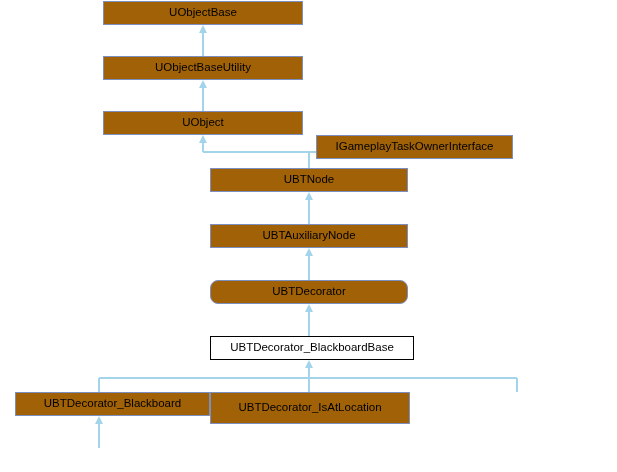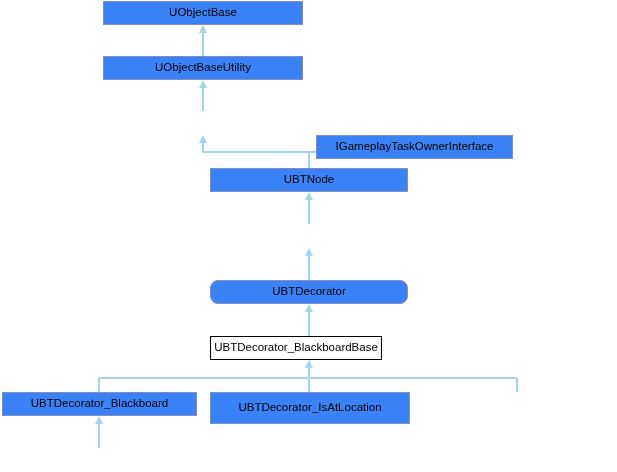--- a/index.html
+++ b/index.html
@@ -11,21 +11,21 @@
     position: relative;
     width: 617px;
     height: 472px;
     background: #ffffff;
     font-family: "Liberation Sans", sans-serif;
     overflow: hidden;
   }
   .node {
     position: absolute;
     box-sizing: border-box;
-    background: #3b82f6;
+    background: #a16207;
     border: 1px solid #7b8fc0;
     display: flex;
     align-items: center;
     justify-content: center;
     font-size: 11.5px;
     color: #000000;
     line-height: 1;
     white-space: nowrap;
     letter-spacing: 0px;
   }
@@ -90,39 +90,45 @@
   </svg>
 
   <div class="node" style="left:103px; top:1px; width:200px; height:24px;">
     <span class="node-label">UObjectBase</span>
   </div>
 
   <div class="node" style="left:103px; top:56px; width:200px; height:24px;">
     <span class="node-label">UObjectBaseUtility</span>
   </div>
 
+  <div class="node" style="left:103px; top:111px; width:200px; height:24px;">
+    <span class="node-label">UObject</span>
+  </div>
 
   <div class="node" style="left:316px; top:111px; width:197px; height:24px;margin-top:24px;">
     <span class="node-label">IGameplayTaskOwnerInterface</span>
   </div>
 
   <div class="node" style="left:210px; top:168px; width:198px; height:24px;justify-content:center;">
     <span class="node-label">UBTNode</span>
   </div>
 
+  <div class="node" style="left:210px; top:224px; width:198px; height:24px;">
+    <span class="node-label">UBTAuxiliaryNode</span>
+  </div>
 
   <div class="node" style="left:210px; top:280px; width:198px; height:24px;border-radius:8px;">
     <span class="node-label">UBTDecorator</span>
   </div>
 
-  <div class="node current" style="left:210px; top:336px; width:172px; height:24px;">
+  <div class="node current" style="left:210px; top:336px; width:204px; height:24px;">
     <span class="node-label">UBTDecorator_BlackboardBase</span>
   </div>
 
-  <div class="node" style="left:2px; top:392px; width:195px; height:24px;">
+  <div class="node" style="left:15px; top:392px; width:195px; height:24px;">
     <span class="node-label">UBTDecorator_Blackboard</span>
   </div>
 
   <div class="node" style="left:210px; top:392px; width:200px; height:32px;">
     <span class="node-label">UBTDecorator_IsAtLocation</span>
   </div>
 
 
 
 </div>

